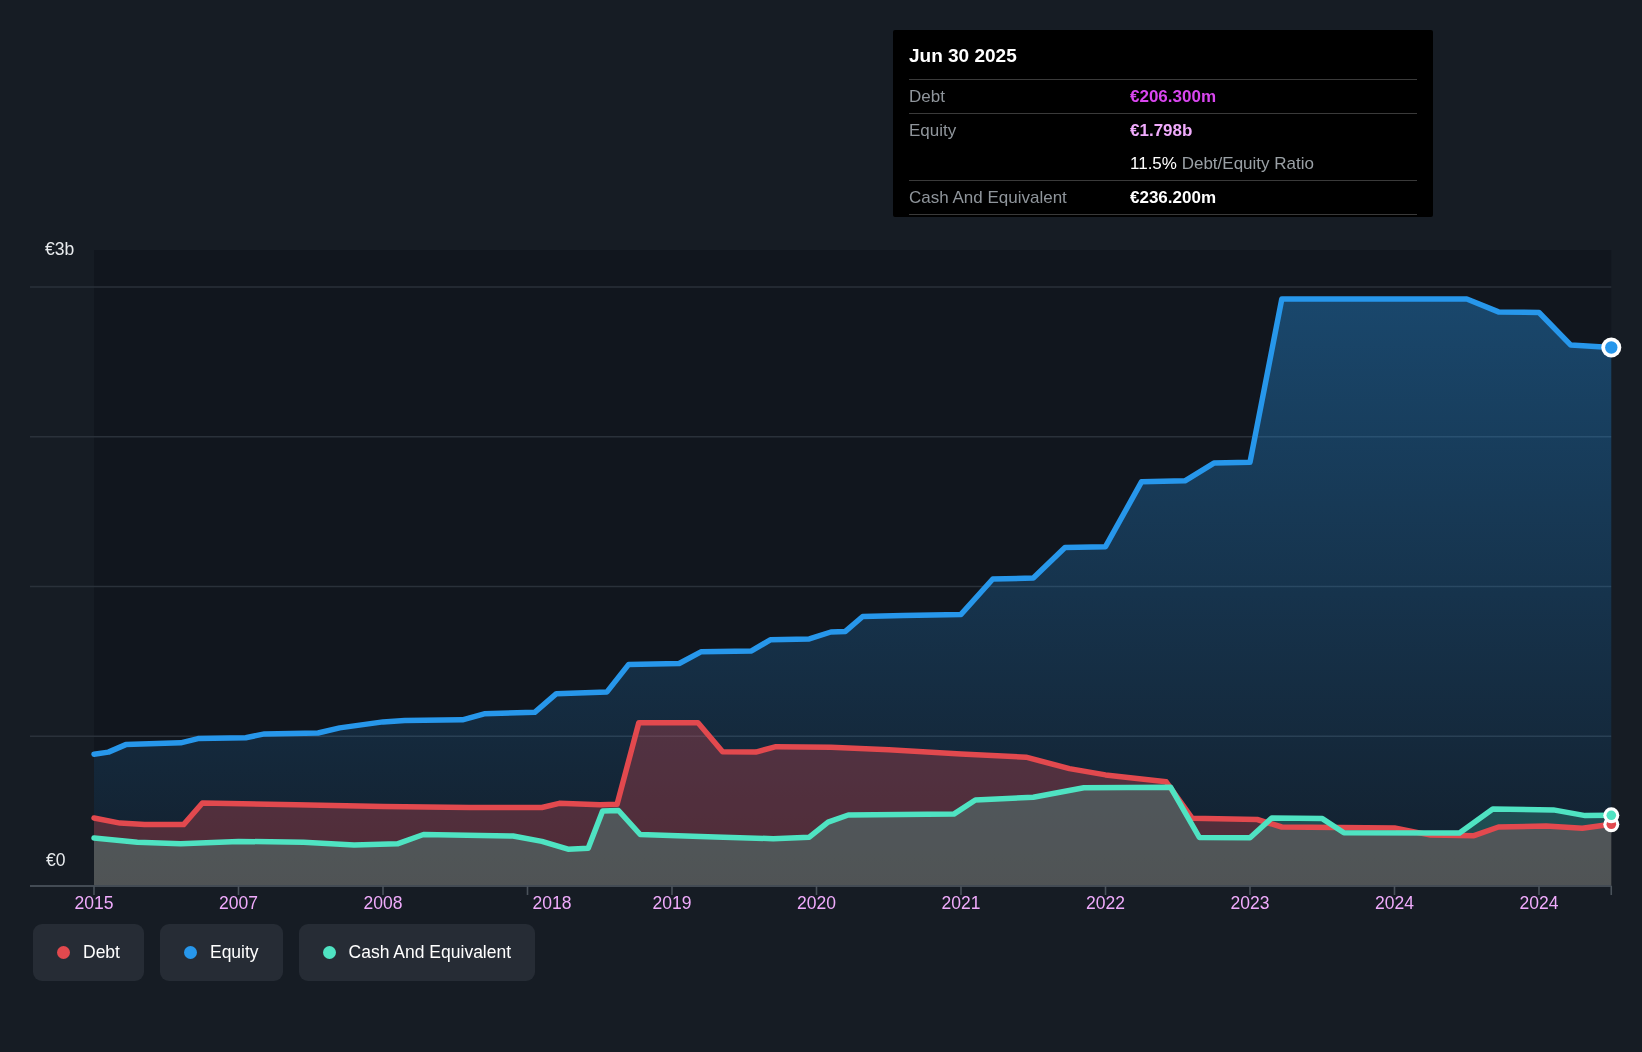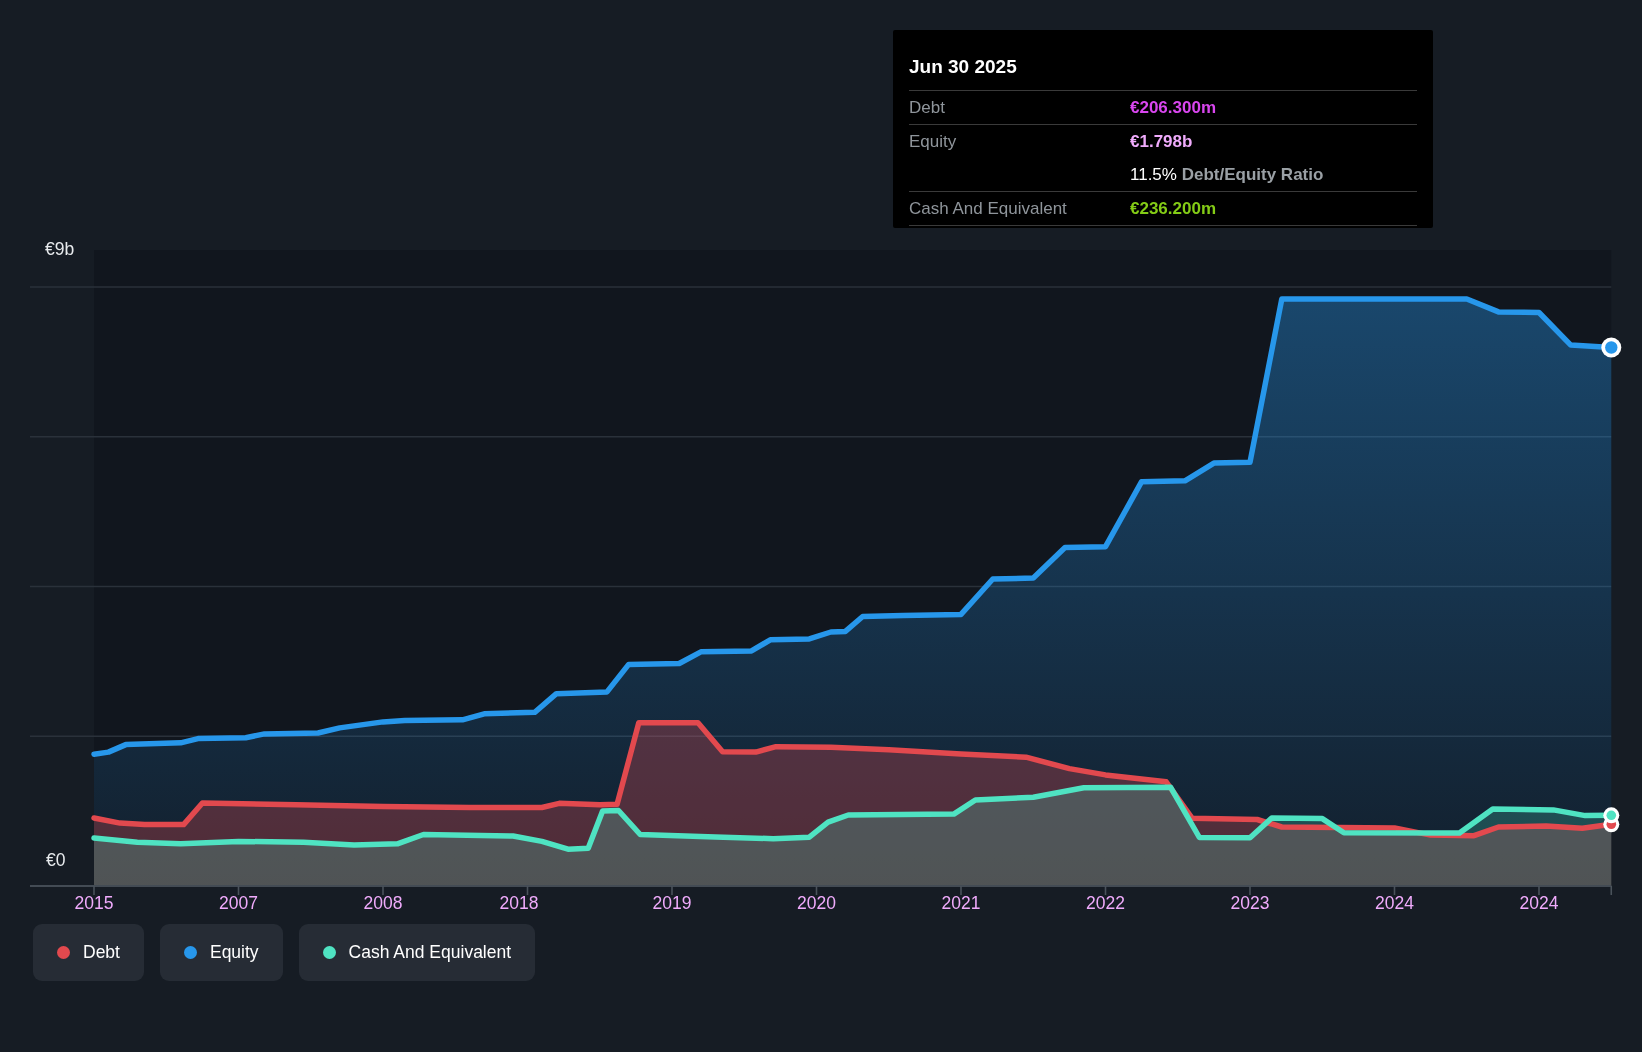--- a/index.html
+++ b/index.html
@@ -11,33 +11,33 @@
   }
   .chart-svg{position:absolute;left:0;top:0;}
   .y-label{position:absolute;color:#e8ebee;font-size:17.5px;font-weight:500;}
   .y-label.top{left:45px;top:239px;}
   .y-label.bottom{left:46px;top:850px;}
   .x-label{position:absolute;top:893px;width:90px;margin-left:-45px;text-align:center;
     color:#f0abfc;font-size:17.5px;font-weight:500;}
   
   .tooltip{
     position:absolute;left:893px;top:30px;width:540px;background:#000;
-    border-radius:2px;padding:11px 0 2px 0;color:#fff;box-sizing:border-box;
+    border-radius:2px;padding:0 0 2px 0;color:#fff;box-sizing:border-box;
   }
   .tt-title{font-size:19px;font-weight:700;padding:15px 16px 12px 16px;}
   .tt-row{display:flex;align-items:center;min-height:33px;margin:0 16px;font-size:17px;}
   .tt-row.bt{border-top:1px solid #3a3a3a;}
   .tt-row.bb{border-bottom:1px solid #3a3a3a;}
   .tt-label{flex:0 0 221px;color:#8f959b;}
   .tt-value{font-weight:700;}
   .tt-value.debt{color:#d946ef;}
   .tt-value.equity{color:#f0abfc;}
-  .tt-value.cash{color:#84cc16;}
+  .tt-value.cash{color:#ffffff;}
   .tt-ratio-num{color:#ffffff;font-weight:400;}
-  .tt-ratio-text{color:#9aa0a5;font-weight:700;}
+  .tt-ratio-text{color:#9aa0a5;font-weight:400;}
   
   .legend{position:absolute;left:33px;top:924px;display:flex;gap:16px;}
   .legend-pill{
     display:flex;align-items:center;gap:13px;height:57px;padding:0 24px;
     background:#262c35;border-radius:9px;cursor:pointer;
   }
   .legend-dot{width:13px;height:13px;border-radius:50%;flex:0 0 13px;}
   .legend-label{color:#fff;font-size:17.5px;}
 </style>
 </head>
@@ -77,28 +77,28 @@
       <path d="M94.0 838.1 L137.3 842.3 L180.7 843.8 L238.5 841.4 L303.5 842.3 L354.1 845.0 L397.4 843.8 L423.5 834.5 L513.1 836.0 L541.9 841.4 L568.0 849.2 L588.2 848.3 L602.6 811.1 L618.5 810.5 L640.2 834.5 L715.3 836.9 L773.2 838.7 L809.3 837.2 L828.1 822.2 L848.3 815.0 L953.8 814.1 L975.4 800.0 L1033.3 797.3 L1083.8 787.8 L1170.5 787.2 L1199.4 837.5 L1250.0 837.8 L1271.7 818.0 L1322.3 818.6 L1343.9 832.7 L1459.5 833.0 L1492.8 809.0 L1553.4 809.9 L1585.2 815.6 L1611.3 815.3" fill="none" stroke="#4fe3c2" stroke-width="5.5" stroke-linejoin="round" stroke-linecap="round"></path>
       <path d="M94.0 754.2 L108.4 752.1 L125.8 744.6 L180.7 742.8 L198.0 738.6 L245.7 737.7 L264.5 733.9 L318.0 733.0 L339.7 727.9 L383.0 721.9 L404.7 720.4 L462.5 719.8 L484.2 713.8 L534.7 712.3 L556.4 693.7 L607.0 691.9 L628.7 664.4 L679.2 663.5 L700.9 651.8 L751.5 650.9 L770.3 639.8 L809.3 638.9 L830.9 632.0 L845.4 631.4 L862.7 616.5 L903.2 615.6 L961.0 614.4 L992.8 579.0 L1033.3 578.1 L1065.0 547.6 L1105.5 546.7 L1141.6 481.7 L1185.0 480.8 L1213.9 463.1 L1250.0 462.2 L1281.8 299.0 L1466.8 299.0 L1498.5 311.9 L1539.0 312.5 L1570.8 345.1 L1611.3 347.5" fill="none" stroke="#2797eb" stroke-width="5.5" stroke-linejoin="round" stroke-linecap="round"></path>
       <circle cx="1611.3" cy="824.3" r="8" fill="#ffffff"></circle>
       <circle cx="1611.3" cy="824.3" r="4.8" fill="#e2494e"></circle>
       <circle cx="1611.3" cy="815.3" r="8" fill="#ffffff"></circle>
       <circle cx="1611.3" cy="815.3" r="4.8" fill="#4fe3c2"></circle>
       <circle cx="1611.3" cy="347.5" r="10" fill="#ffffff"></circle>
       <circle cx="1611.3" cy="347.5" r="6.2" fill="#2797eb"></circle>
     </svg>
 
-  <div class="y-label top">€9b</div>
+  <div class="y-label top">€3b</div>
   <div class="y-label bottom">€0</div>
 
   <div id="x-labels">
       <div class="x-label" style="left: 94px;">2015</div>
       <div class="x-label" style="left: 238.5px;">2007</div>
       <div class="x-label" style="left: 383px;">2008</div>
-      <div class="x-label" style="left: 519px;">2018</div>
+      <div class="x-label" style="left: 552px;">2018</div>
       <div class="x-label" style="left: 672px;">2019</div>
       <div class="x-label" style="left: 816.5px;">2020</div>
       <div class="x-label" style="left: 961px;">2021</div>
       <div class="x-label" style="left: 1105.5px;">2022</div>
       <div class="x-label" style="left: 1250px;">2023</div>
       <div class="x-label" style="left: 1394.5px;">2024</div>
       <div class="x-label" style="left: 1539px;">2024</div>
     </div>
 
   <div class="tooltip">

